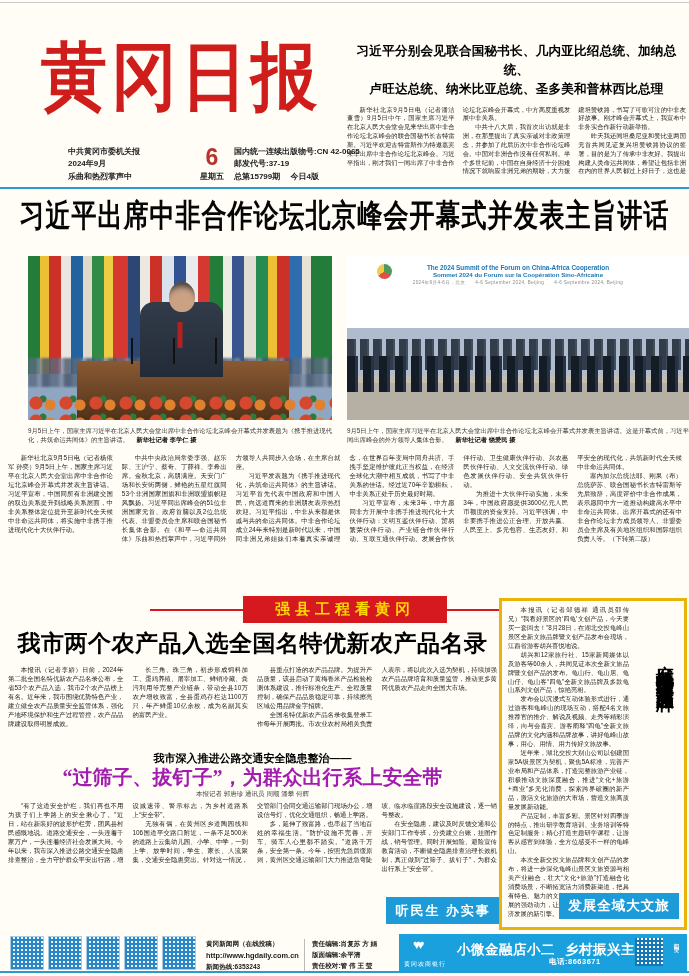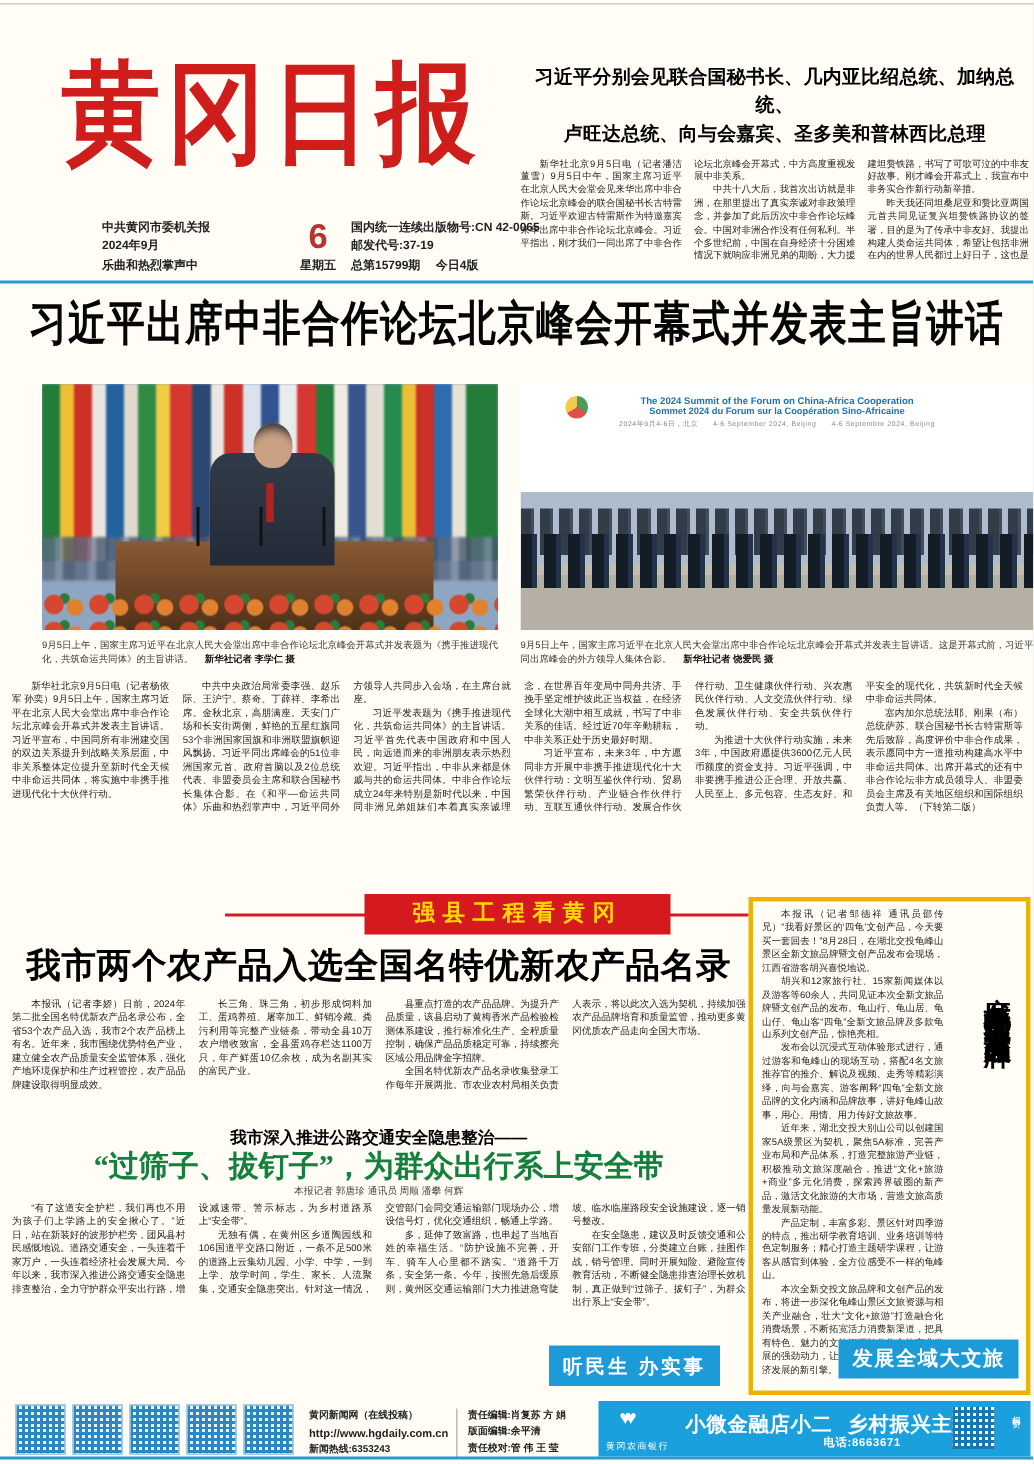--- a/index.html
+++ b/index.html
@@ -90,26 +90,26 @@
           font-size:23px;font-weight:900;letter-spacing:.5px;color:#000;
           font-family:"Liberation Serif","DejaVu Serif",serif}
   .farm-body{position:absolute;left:8px;top:666px;width:489px;height:78px;overflow:hidden;
              column-count:4;column-gap:9px;font-size:6.4px;line-height:1.4;text-align:justify}
   .farm-body p{text-indent:2em}
 
   
   .road-kicker{position:absolute;left:8px;top:751px;width:489px;text-align:center;
                font-size:11px;font-weight:900;color:#000}
   .road-h{position:absolute;left:8px;top:764px;width:489px;text-align:center;
-          font-size:20px;font-weight:900;color:#15803d;font-family:"Liberation Serif","DejaVu Serif",serif}
+          font-size:20px;font-weight:900;color:#a21caf;font-family:"Liberation Serif","DejaVu Serif",serif}
   .road-byline{position:absolute;left:8px;top:790px;width:489px;text-align:center;font-size:6.5px;color:#444}
   .road-body{position:absolute;left:8px;top:802px;width:489px;height:130px;overflow:hidden;
              column-count:4;column-gap:9px;font-size:6.4px;line-height:1.4;text-align:justify}
   .road-body p{text-indent:2em}
-  .road-badge{position:absolute;left:366px;top:897px;width:114px;height:27px;background:#1d9bd8;
+  .road-badge{position:absolute;left:386px;top:897px;width:114px;height:27px;background:#1d9bd8;
               color:#fff;font-weight:900;font-size:13px;letter-spacing:2px;text-align:center;line-height:27px;
               box-shadow:0 0 0 4px #fffdf6;font-family:"Liberation Serif","DejaVu Serif",serif}
 
   
   .tour-box{position:absolute;left:499px;top:598px;width:188px;height:332px;border:3px solid #eab308;background:#fffdf6}
   .tour-body{position:absolute;left:6px;top:5px;width:121px;height:314px;overflow:hidden;
              font-size:6.3px;line-height:1.42;text-align:justify;color:#1c1c1c}
   .tour-body p{text-indent:2em}
   .tour-title{position:absolute;right:7px;top:50px;writing-mode:vertical-rl;
               font-size:18px;font-weight:900;letter-spacing:2px;color:#000;
@@ -163,21 +163,21 @@
       <div class="row3">
         <span>总第15799期</span>
         <span>今日4版</span>
       </div>
     </div>
   </div>
 
   <div class="brief">
     <div class="brief-h">
       <div>习近平分别会见联合国秘书长、几内亚比绍总统、加纳总统、</div>
-      <div>卢旺达总统、向与会嘉宾、圣多美和普林西比总理</div>
+      <div>卢旺达总统、纳米比亚总统、圣多美和普林西比总理</div>
     </div>
     <div class="brief-body">
       <p>新华社北京9月5日电（记者潘洁 董雪）9月5日中午，国家主席习近平在北京人民大会堂会见来华出席中非合作论坛北京峰会的联合国秘书长古特雷斯。习近平欢迎古特雷斯作为特邀嘉宾来华出席中非合作论坛北京峰会。习近平指出，刚才我们一同出席了中非合作论坛北京峰会开幕式，中方高度重视发展中非关系。</p>
       <p>中共十八大后，我首次出访就是非洲，在那里提出了真实亲诚对非政策理念，并参加了此后历次中非合作论坛峰会。中国对非洲合作没有任何私利。半个多世纪前，中国在自身经济十分困难情况下就响应非洲兄弟的期盼，大力援建坦赞铁路，书写了可歌可泣的中非友好故事。刚才峰会开幕式上，我宣布中非务实合作新行动新举措。</p>
       <p>昨天我还同坦桑尼亚和赞比亚两国元首共同见证复兴坦赞铁路协议的签署，目的是为了传承中非友好。我提出构建人类命运共同体，希望让包括非洲在内的世界人民都过上好日子，这也是世界百年变局下各国人民的共同愿望和方向。中方赞赏联合国一贯重视非洲，愿同联合国加强合作，共同助力非洲实现和平稳定和发展振兴。（下转第二版）</p>
     </div>
   </div>
 
   <div class="rule-blue" style="top:187px"></div>
 

